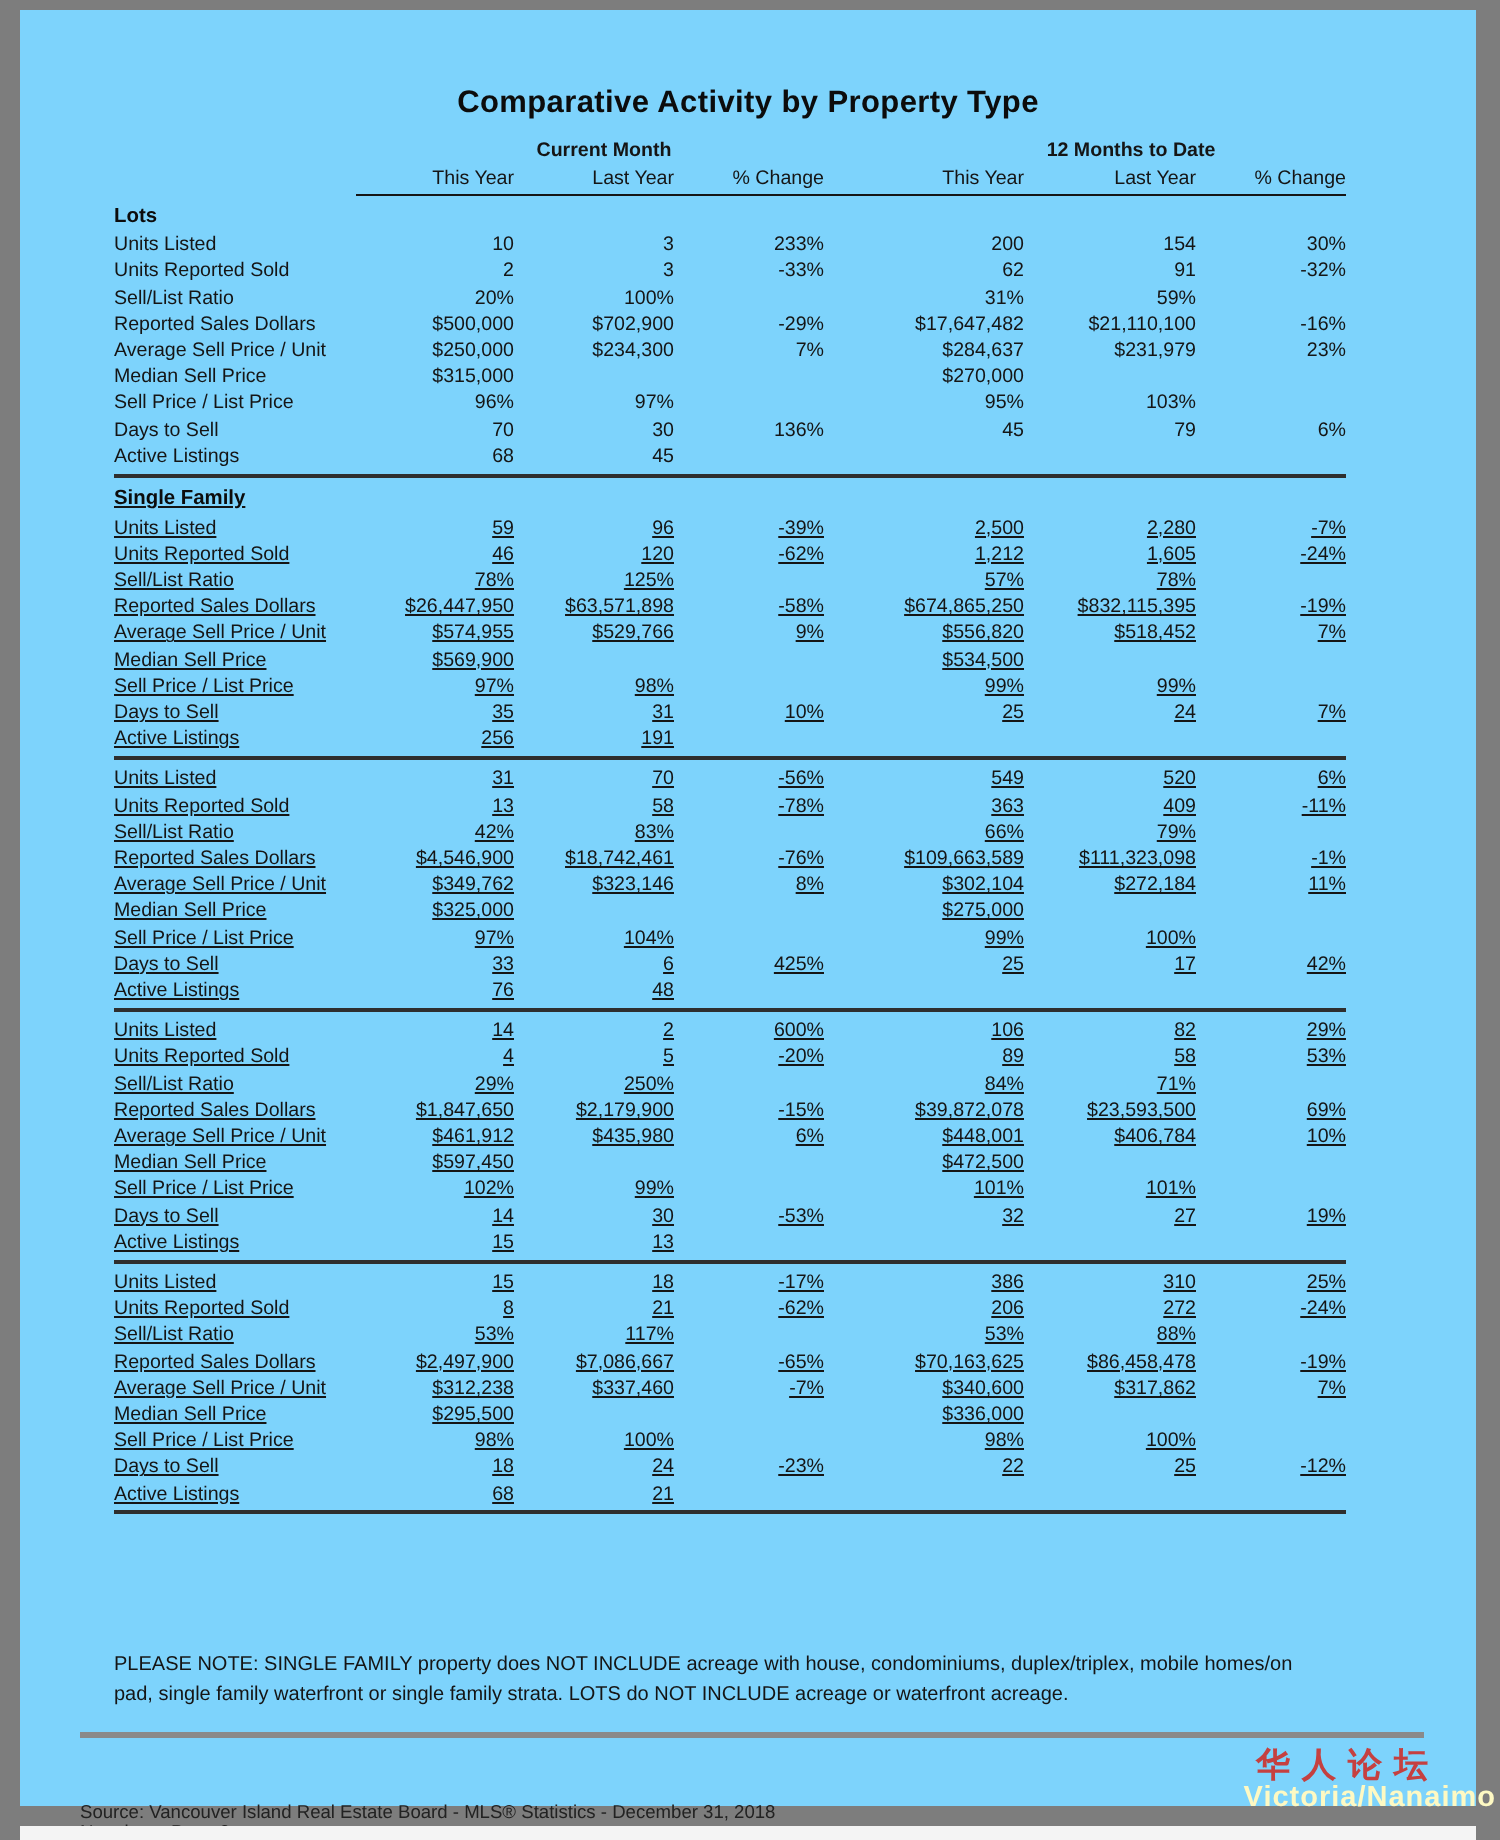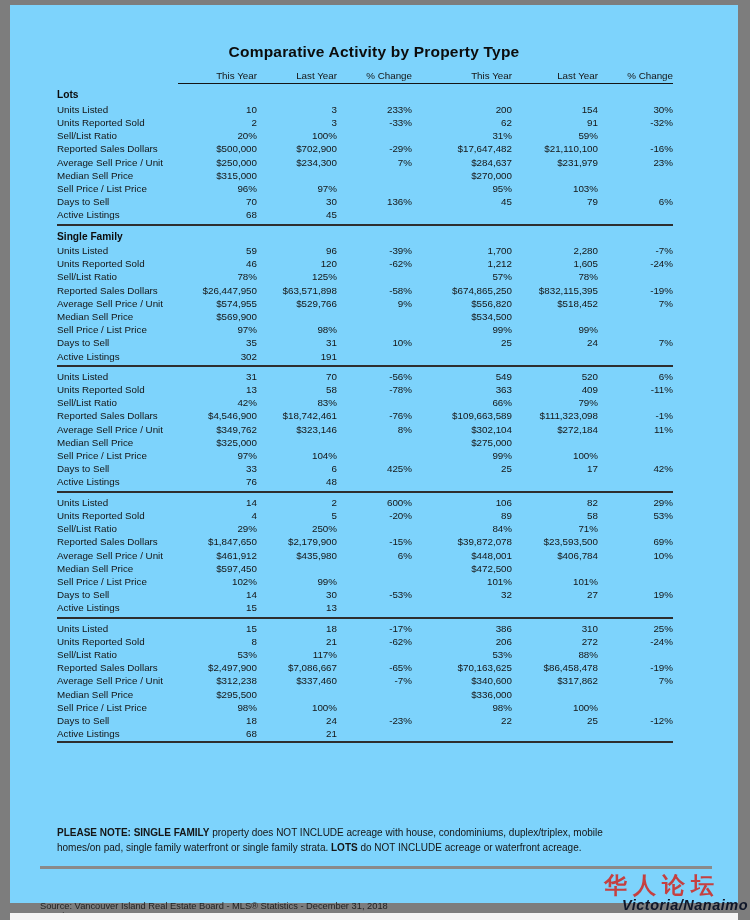--- a/index.html
+++ b/index.html
@@ -39,55 +39,61 @@
   .group-cell{text-align:center;position:relative;}
   .group-cell.g1{left:7px;}
   .group-cell.g2{left:20px;}
   .col-head{font-weight:normal;}
   .num{text-align:right;}
   .head-rule{
     margin-left:121px;width:495px;height:0;
     border-bottom:1.6px solid #151515;margin-top:1px;
   }
   .section{padding-top:3px;}
-  .section + .section{border-top:2.5px solid #2e2e2e;margin-top:2px;}
+  .section + .section{border-top:2.5px solid #2e2e2e;margin-top:2px;text-decoration:underline;}
   #sections{border-bottom:2.5px solid #2e2e2e;padding-bottom:1px;}
   .section-name{font-weight:bold;font-size:10.2px;line-height:15.5px;color:#0c0c0c;}
   .row-label{text-align:left;}
   .note{
     position:absolute;top:810px;left:47px;width:592px;
     font-size:10px;line-height:15px;color:#151515;
   }
-  .note b{font-weight:bold;}
+  .note b{font-weight:normal;}
   .footer-rule{
     position:absolute;top:861px;left:30px;width:672px;height:3px;
     background:#8a8a8a;
   }
   .footer{
     position:absolute;top:896px;left:30px;width:672px;
     font-size:9.3px;color:#222;
     display:flex;justify-content:center;flex-direction:column;
   }
   .watermark{
     position:absolute;right:2px;top:874px;width:200px;
     text-align:right;z-index:5;line-height:1;
   }
   .wm-red{
-    font-size:23px;letter-spacing:6px;font-weight:bold;
+    font-size:17px;letter-spacing:6px;font-weight:bold;
     margin-right:28px;margin-bottom:1px;
   }
   .wm-blue{font-size:14.5px;font-weight:bold;letter-spacing:.5px;}
 </style>
 </head>
 <body>
 
 <div class="page">
   <div class="title">Comparative Activity by Property Type</div>
 
   <div class="table">
+    <div class="group-row">
+      <div></div>
+      <div class="group-cell g1">Current Month</div>
+      <div></div>
+      <div class="group-cell g2">12 Months to Date</div>
+    </div>
     <div class="grid-row" id="col-headers">
       <div class="row-label"></div>
     <div class="num col-head">This Year</div>
         <div class="num col-head">Last Year</div>
         <div class="num col-head">% Change</div>
         <div class="num col-head">This Year</div>
         <div class="num col-head">Last Year</div>
         <div class="num col-head">% Change</div>
       </div>
     <div class="head-rule"></div>
@@ -176,21 +182,21 @@
             <div class="num"></div>
           </div>
         </div>
         <div class="section">
           <div class="section-name">Single Family</div>
           <div class="grid-row">
             <div class="row-label">Units Listed</div>
             <div class="num">59</div>
             <div class="num">96</div>
             <div class="num">-39%</div>
-            <div class="num">1,700</div>
+            <div class="num">2,500</div>
             <div class="num">2,280</div>
             <div class="num">-7%</div>
           </div>
           <div class="grid-row">
             <div class="row-label">Units Reported Sold</div>
             <div class="num">46</div>
             <div class="num">120</div>
             <div class="num">-62%</div>
             <div class="num">1,212</div>
             <div class="num">1,605</div>
@@ -245,21 +251,21 @@
             <div class="row-label">Days to Sell</div>
             <div class="num">35</div>
             <div class="num">31</div>
             <div class="num">10%</div>
             <div class="num">25</div>
             <div class="num">24</div>
             <div class="num">7%</div>
           </div>
           <div class="grid-row">
             <div class="row-label">Active Listings</div>
-            <div class="num">302</div>
+            <div class="num">256</div>
             <div class="num">191</div>
             <div class="num"></div>
             <div class="num"></div>
             <div class="num"></div>
             <div class="num"></div>
           </div>
         </div>
         <div class="section">
           <div class="grid-row">
             <div class="row-label">Units Listed</div>
@@ -518,14 +524,14 @@
   <div class="footer">
     <span>Source: Vancouver Island Real Estate Board - MLS® Statistics - December 31, 2018</span>
     <span>Nanaimo - Page 2</span>
   </div>
 </div>
 
 <div class="next-page"></div>
 
 <div class="watermark">
   <div class="wm-red" style="color: rgb(197, 64, 64);">华人论坛</div>
-  <div class="wm-blue" style="color: #0f172a; font-style: italic;">Victoria/Nanaimo</div>
+  <div class="wm-blue" style="color: #fef9c3;">Victoria/Nanaimo</div>
 </div>
 
 </body></html>

